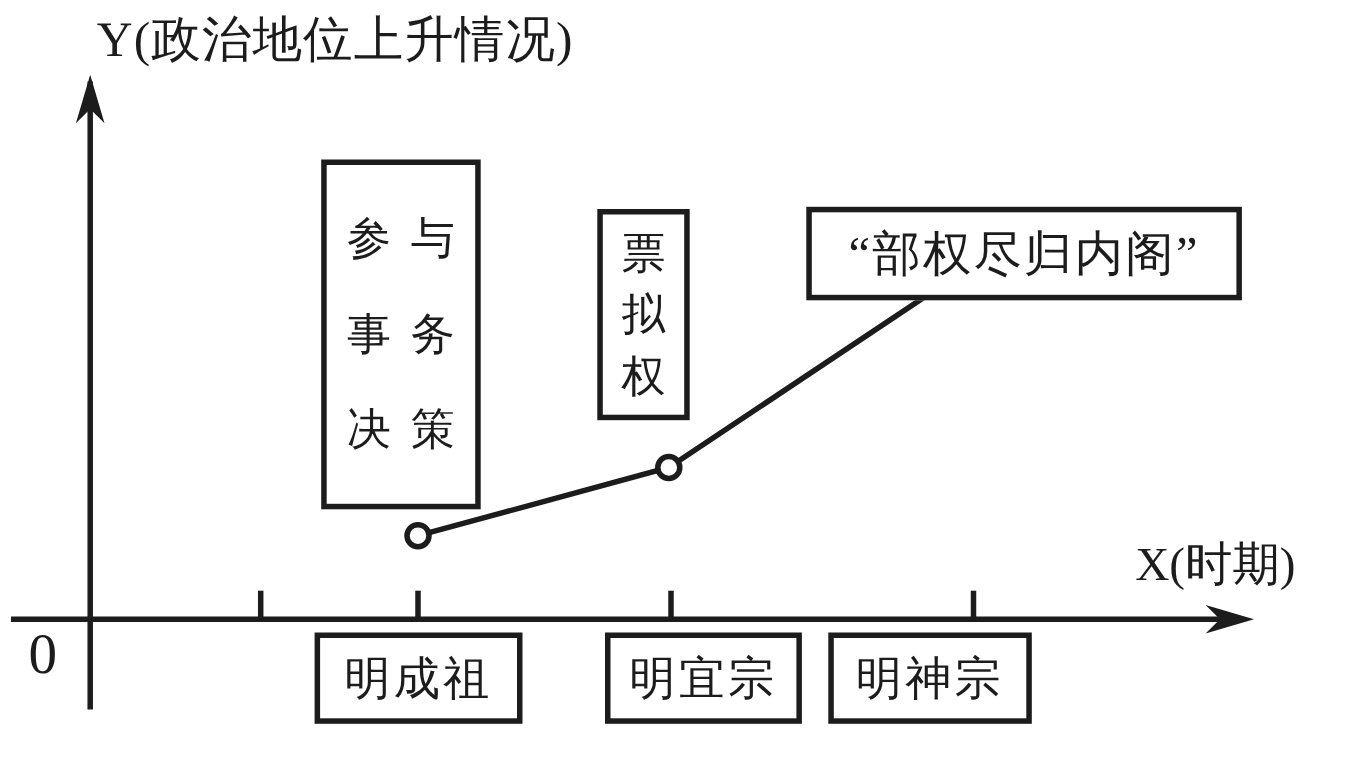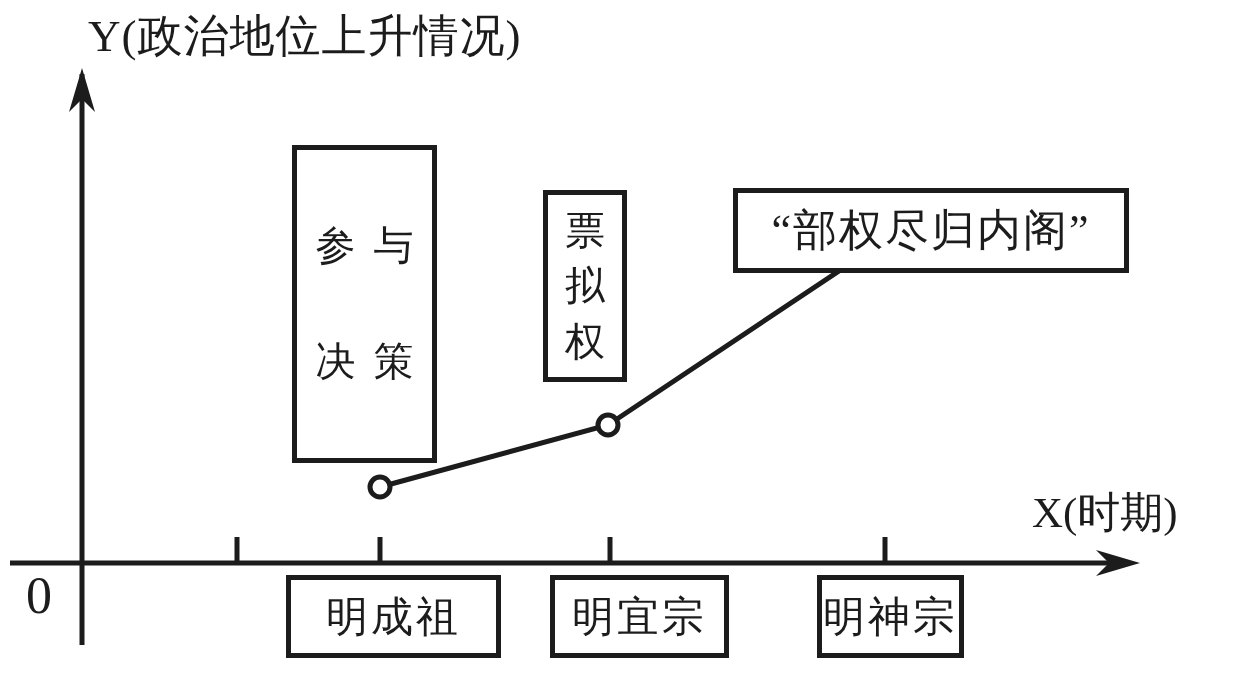--- a/index.html
+++ b/index.html
@@ -83,23 +83,23 @@
     font-size: 44px;
     letter-spacing: 2px;
     margin-top: 42px;
   }
   .cat-box {
     top: 575px;
     height: 83px;
     font-size: 42px;
     letter-spacing: 3px;
   }
-  .cat-chengzu { left: 286px; width: 215px; text-align: center; }
+  .cat-chengzu { left: 286px; width: 189px; text-align: center; }
   .cat-xuanzong { left: 518px; width: 179px; margin-left: 32px; }
-  .cat-shenzong { left: 817px; width: 147px; }
+  .cat-shenzong { left: 753px; width: 185px; }
 </style>
 </head>
 <body>
 
 <div class="figure">
 
   <svg class="plot-svg" id="plot" viewBox="0 0 1233 696" xmlns="http://www.w3.org/2000/svg">
 
     <line x1="82" y1="74" x2="82" y2="645" stroke="#1c1c1c" stroke-width="5"></line>
     <polygon points="82,68 69,112 82,99 95,112" fill="#1c1c1c"></polygon>
@@ -120,20 +120,21 @@
         <circle cx="893" cy="235" r="10" fill="#ffffff" stroke="#1c1c1c" stroke-width="5"></circle>
       </g>
   </svg>
 
   <div class="txt y-label">Y(政治地位上升情况)</div>
   <div class="txt x-label">X(时期)</div>
   <div class="txt origin">0</div>
 
   <div class="abox multi box-chengzu-power">
     <div class="ln">参与</div>
+    <div class="ln">事务</div>
     <div class="ln">决策</div>
   </div>
 
   <div class="abox multi box-xuanzong-power">
     <div class="ln">票</div>
     <div class="ln">拟</div>
     <div class="ln">权</div>
   </div>
 
   <div class="abox box-shenzong-power">

